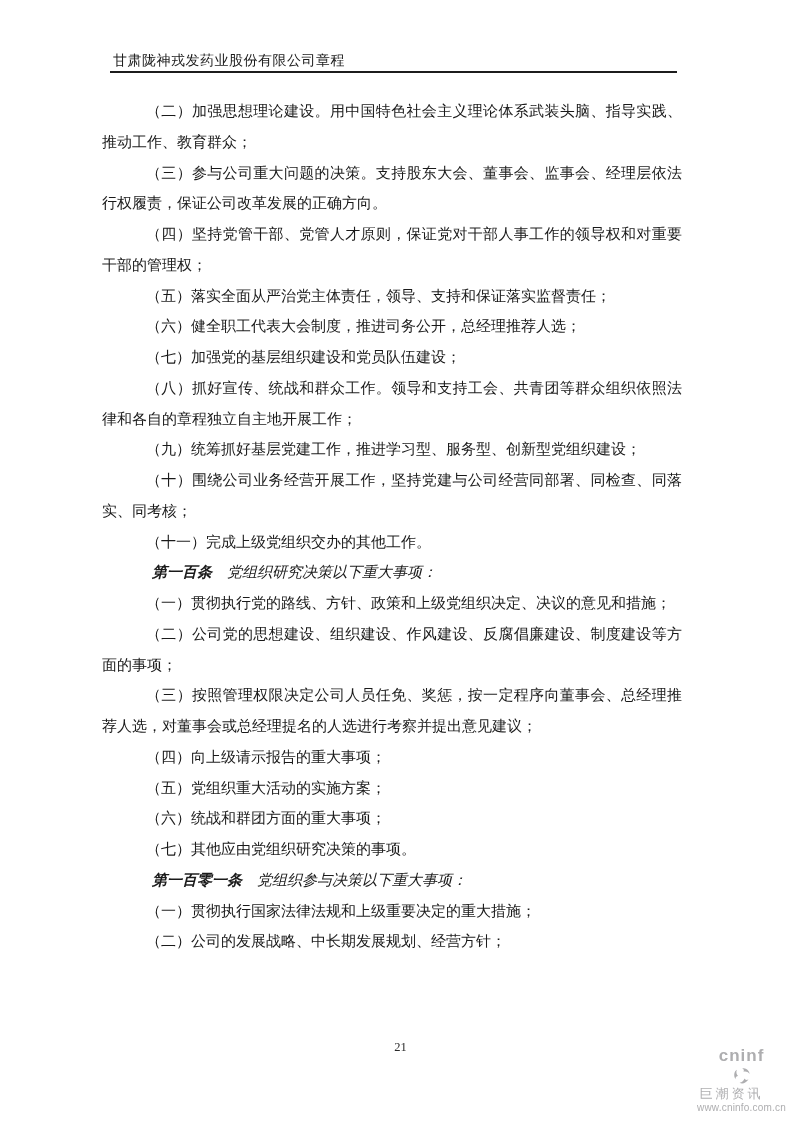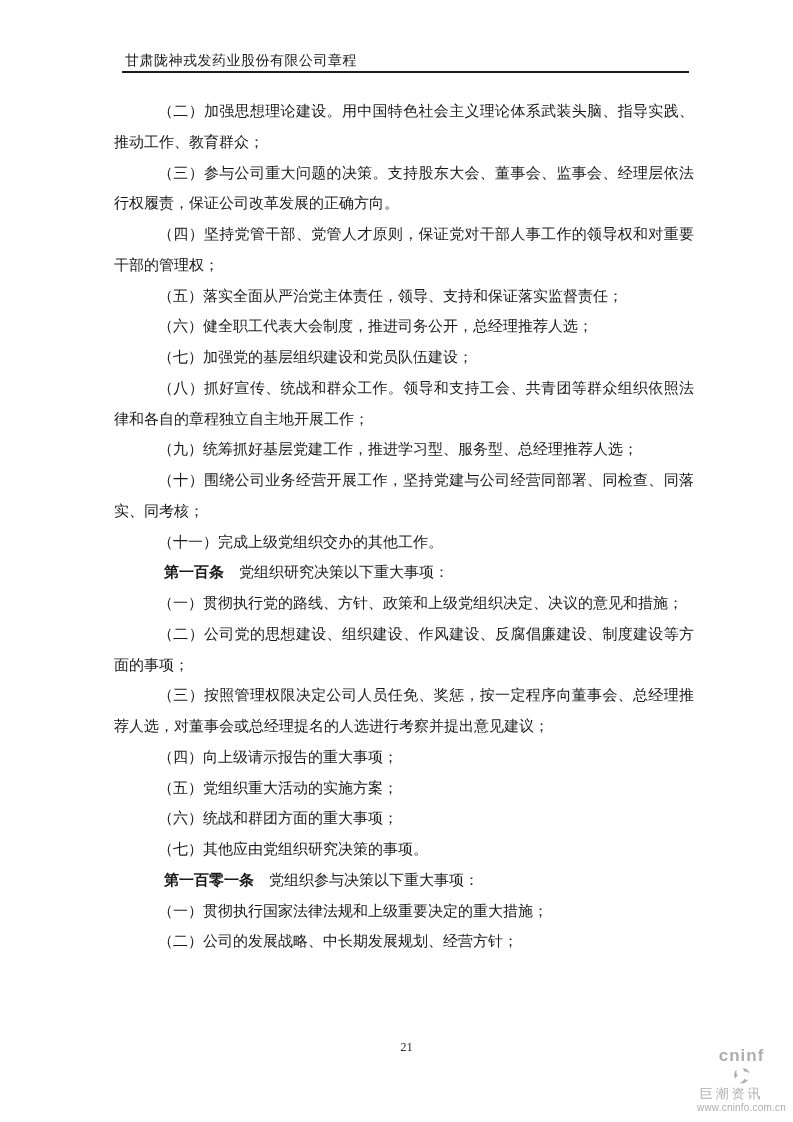--- a/index.html
+++ b/index.html
@@ -4,21 +4,21 @@
 <style>
   html, body { margin: 0; padding: 0; }
   body {
     width: 793px; height: 1122px;
     background: #ffffff;
     position: relative;
     font-family: "Liberation Serif", "DejaVu Serif", serif;
     color: #1a1a1a;
     overflow: hidden;
   }
-  .page { position: absolute; inset: 0; margin-left: 12px; }
+  .page { position: absolute; inset: 0; }
 
   .header-title {
     position: absolute; left: 113px; top: 52px;
     font-size: 14px; letter-spacing: 0.5px; white-space: nowrap;
   }
   .header-rule {
     position: absolute; left: 110px; top: 71px;
     width: 567px; height: 2px; background: #1c1c1c;
   }
 
@@ -26,21 +26,21 @@
     position: absolute; left: 102px; top: 96px; width: 580px;
   }
   .para {
     margin: 0;
     font-size: 15px;
     line-height: 30.75px;
     text-align: justify;
     text-indent: 44px;
     word-break: normal;
   }
-  .para.heading { text-indent: 50px; }
+  .para.heading { text-indent: 50px; font-style: italic; }
   .article-num { font-weight: bold; margin-right: 15px; }
 
   .page-number {
     position: absolute; top: 1040px; left: 4px; width: 100%;
     text-align: center; font-size: 12.5px; color: #2a2a2a;
   }
 
   .watermark {
     position: absolute; right: 7px; bottom: 9px;
     color: #aeaeb0;
@@ -63,21 +63,21 @@
   <div class="header-rule"></div>
 
   <div class="content">
       <p class="para"><span>（二）加强思想理论建设。用中国特色社会主义理论体系武装头脑、指导实践、推动工作、教育群众；</span></p>
       <p class="para"><span>（三）参与公司重大问题的决策。支持股东大会、董事会、监事会、经理层依法行权履责，保证公司改革发展的正确方向。</span></p>
       <p class="para"><span>（四）坚持党管干部、党管人才原则，保证党对干部人事工作的领导权和对重要干部的管理权；</span></p>
       <p class="para"><span>（五）落实全面从严治党主体责任，领导、支持和保证落实监督责任；</span></p>
       <p class="para"><span>（六）健全职工代表大会制度，推进司务公开，总经理推荐人选；</span></p>
       <p class="para"><span>（七）加强党的基层组织建设和党员队伍建设；</span></p>
       <p class="para"><span>（八）抓好宣传、统战和群众工作。领导和支持工会、共青团等群众组织依照法律和各自的章程独立自主地开展工作；</span></p>
-      <p class="para"><span>（九）统筹抓好基层党建工作，推进学习型、服务型、总经理推荐人选；</span></p>
+      <p class="para"><span>（九）统筹抓好基层党建工作，推进学习型、服务型、创新型党组织建设；</span></p>
       <p class="para"><span>（十）围绕公司业务经营开展工作，坚持党建与公司经营同部署、同检查、同落实、同考核；</span></p>
       <p class="para"><span>（十一）完成上级党组织交办的其他工作。</span></p>
       <p class="para heading"><span class="article-num">第一百条</span><span>党组织研究决策以下重大事项：</span></p>
       <p class="para"><span>（一）贯彻执行党的路线、方针、政策和上级党组织决定、决议的意见和措施；</span></p>
       <p class="para"><span>（二）公司党的思想建设、组织建设、作风建设、反腐倡廉建设、制度建设等方面的事项；</span></p>
       <p class="para"><span>（三）按照管理权限决定公司人员任免、奖惩，按一定程序向董事会、总经理推荐人选，对董事会或总经理提名的人选进行考察并提出意见建议；</span></p>
       <p class="para"><span>（四）向上级请示报告的重大事项；</span></p>
       <p class="para"><span>（五）党组织重大活动的实施方案；</span></p>
       <p class="para"><span>（六）统战和群团方面的重大事项；</span></p>
       <p class="para"><span>（七）其他应由党组织研究决策的事项。</span></p>

